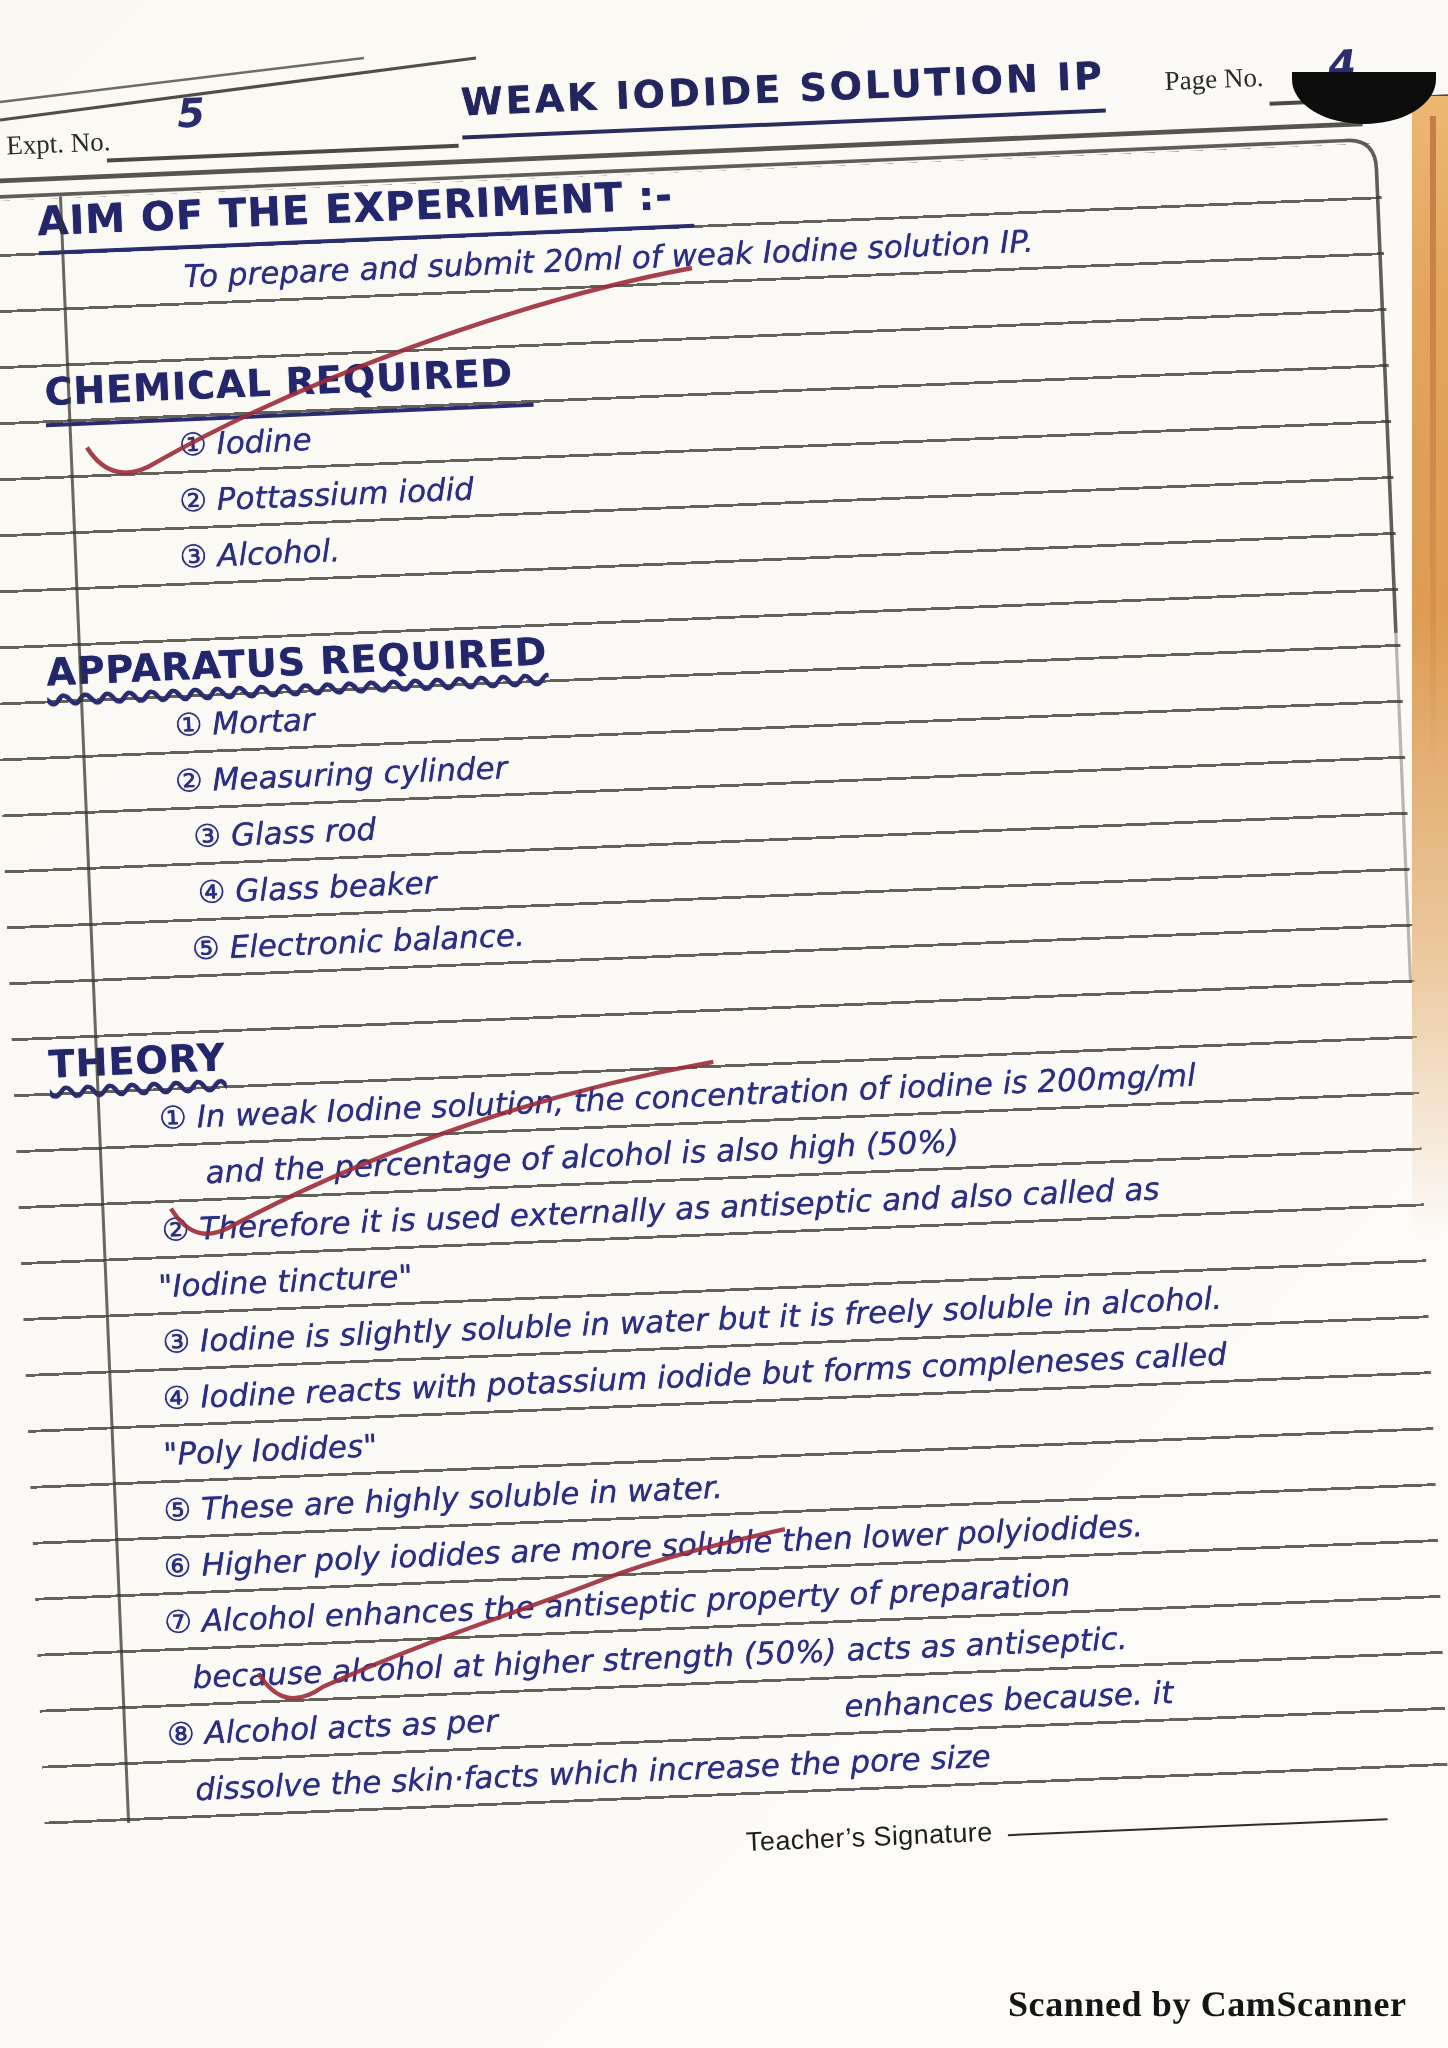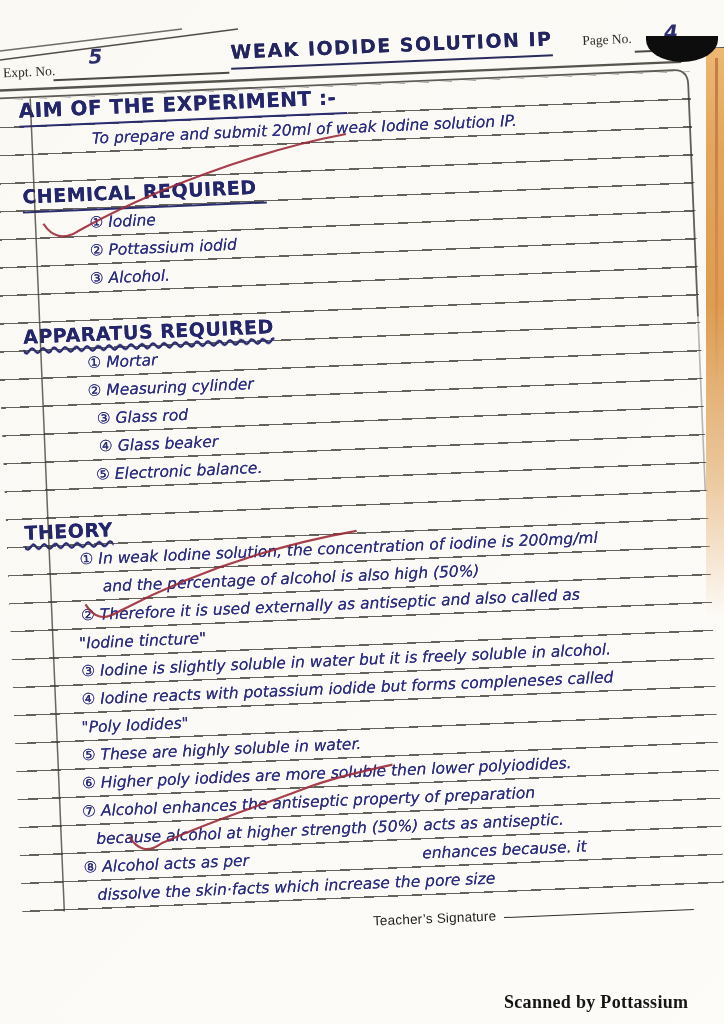--- a/index.html
+++ b/index.html
@@ -121,14 +121,14 @@
       <path d="M76,562 C84,576 94,579 108,571 C184,535 268,511 350,500" stroke="#9b2b3a" stroke-width="2.2" fill="none" opacity="0.9"></path>
 
       <path d="M110,796 C118,810 128,813 142,804 C200,781 244,770 282,757 C314,746 348,740 376,735" stroke="#9b2b3a" stroke-width="2.2" fill="none" opacity="0.9"></path>
     </svg>
   </div>
 
   <div class="edge-strip"></div>
   <div class="edge-line"></div>
   <div class="dome"></div>
 
-  <div class="camscanner">Scanned by Pottassium</div>
+  <div class="camscanner">Scanned by CamScanner</div>
 </div>
 
 </body></html>

